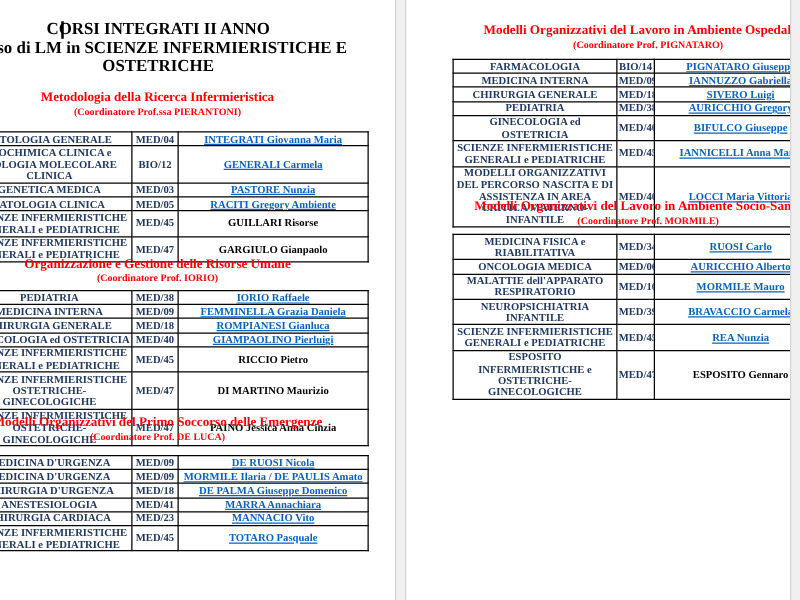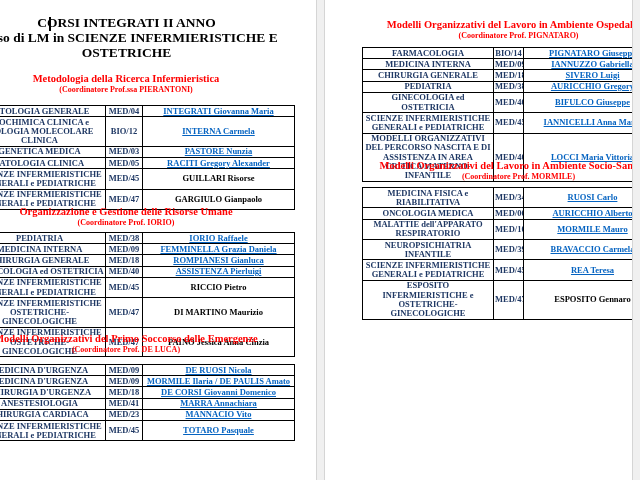--- a/index.html
+++ b/index.html
@@ -68,31 +68,31 @@
         </colgroup>
       <tbody>
           <tr>
             <td class="c-subj">PATOLOGIA GENERALE</td>
             <td class="c-code">MED/04</td>
             <td class="c-teacher"><span class="teacher-link">INTEGRATI Giovanna Maria</span></td>
           </tr>
           <tr>
             <td class="c-subj">BIOCHIMICA CLINICA e BIOLOGIA MOLECOLARE CLINICA</td>
             <td class="c-code">BIO/12</td>
-            <td class="c-teacher"><span class="teacher-link">INTERNA Carmela</span></td>
+            <td class="c-teacher"><span class="teacher-link">GENERALI Carmela</span></td>
           </tr>
           <tr>
             <td class="c-subj">GENETICA MEDICA</td>
             <td class="c-code">MED/03</td>
             <td class="c-teacher"><span class="teacher-link">PASTORE Nunzia</span></td>
           </tr>
           <tr>
             <td class="c-subj">PATOLOGIA CLINICA</td>
             <td class="c-code">MED/05</td>
-            <td class="c-teacher"><span class="teacher-link">RACITI Gregory Alexander</span></td>
+            <td class="c-teacher"><span class="teacher-link">RACITI Gregory Ambiente</span></td>
           </tr>
           <tr>
             <td class="c-subj">SCIENZE INFERMIERISTICHE GENERALI e PEDIATRICHE</td>
             <td class="c-code">MED/45</td>
             <td class="c-teacher">GUILLARI Risorse</td>
           </tr>
           <tr>
             <td class="c-subj">SCIENZE INFERMIERISTICHE GENERALI e PEDIATRICHE</td>
             <td class="c-code">MED/47</td>
             <td class="c-teacher">GARGIULO Gianpaolo</td>
@@ -124,21 +124,21 @@
             <td class="c-teacher"><span class="teacher-link">FEMMINELLA Grazia Daniela</span></td>
           </tr>
           <tr>
             <td class="c-subj">CHIRURGIA GENERALE</td>
             <td class="c-code">MED/18</td>
             <td class="c-teacher"><span class="teacher-link">ROMPIANESI Gianluca</span></td>
           </tr>
           <tr>
             <td class="c-subj">GINECOLOGIA ed OSTETRICIA</td>
             <td class="c-code">MED/40</td>
-            <td class="c-teacher"><span class="teacher-link">ASSISTENZA Pierluigi</span></td>
+            <td class="c-teacher"><span class="teacher-link">GIAMPAOLINO Pierluigi</span></td>
           </tr>
           <tr>
             <td class="c-subj">SCIENZE INFERMIERISTICHE GENERALI e PEDIATRICHE</td>
             <td class="c-code">MED/45</td>
             <td class="c-teacher">RICCIO Pietro</td>
           </tr>
           <tr>
             <td class="c-subj">SCIENZE INFERMIERISTICHE OSTETRICHE-GINECOLOGICHE</td>
             <td class="c-code">MED/47</td>
             <td class="c-teacher">DI MARTINO Maurizio</td>
@@ -170,21 +170,21 @@
             <td class="c-teacher"><span class="teacher-link">DE RUOSI Nicola</span></td>
           </tr>
           <tr>
             <td class="c-subj">MEDICINA D'URGENZA</td>
             <td class="c-code">MED/09</td>
             <td class="c-teacher"><span class="teacher-link">MORMILE Ilaria / DE PAULIS Amato</span></td>
           </tr>
           <tr>
             <td class="c-subj">CHIRURGIA D'URGENZA</td>
             <td class="c-code">MED/18</td>
-            <td class="c-teacher"><span class="teacher-link">DE CORSI Giovanni Domenico</span></td>
+            <td class="c-teacher"><span class="teacher-link">DE PALMA Giuseppe Domenico</span></td>
           </tr>
           <tr>
             <td class="c-subj">ANESTESIOLOGIA</td>
             <td class="c-code">MED/41</td>
             <td class="c-teacher"><span class="teacher-link">MARRA Annachiara</span></td>
           </tr>
           <tr>
             <td class="c-subj">CHIRURGIA CARDIACA</td>
             <td class="c-code">MED/23</td>
             <td class="c-teacher"><span class="teacher-link">MANNACIO Vito</span></td>
@@ -277,21 +277,21 @@
             <td class="c-teacher"><span class="teacher-link">MORMILE Mauro</span></td>
           </tr>
           <tr>
             <td class="c-subj">NEUROPSICHIATRIA INFANTILE</td>
             <td class="c-code">MED/39</td>
             <td class="c-teacher"><span class="teacher-link">BRAVACCIO Carmela</span></td>
           </tr>
           <tr>
             <td class="c-subj">SCIENZE INFERMIERISTICHE GENERALI e PEDIATRICHE</td>
             <td class="c-code">MED/45</td>
-            <td class="c-teacher"><span class="teacher-link">REA Teresa</span></td>
+            <td class="c-teacher"><span class="teacher-link">REA Nunzia</span></td>
           </tr>
           <tr>
             <td class="c-subj">ESPOSITO INFERMIERISTICHE e OSTETRICHE-GINECOLOGICHE</td>
             <td class="c-code">MED/47</td>
             <td class="c-teacher">ESPOSITO Gennaro</td>
           </tr>
         </tbody>
     </table>
   </div>
 

